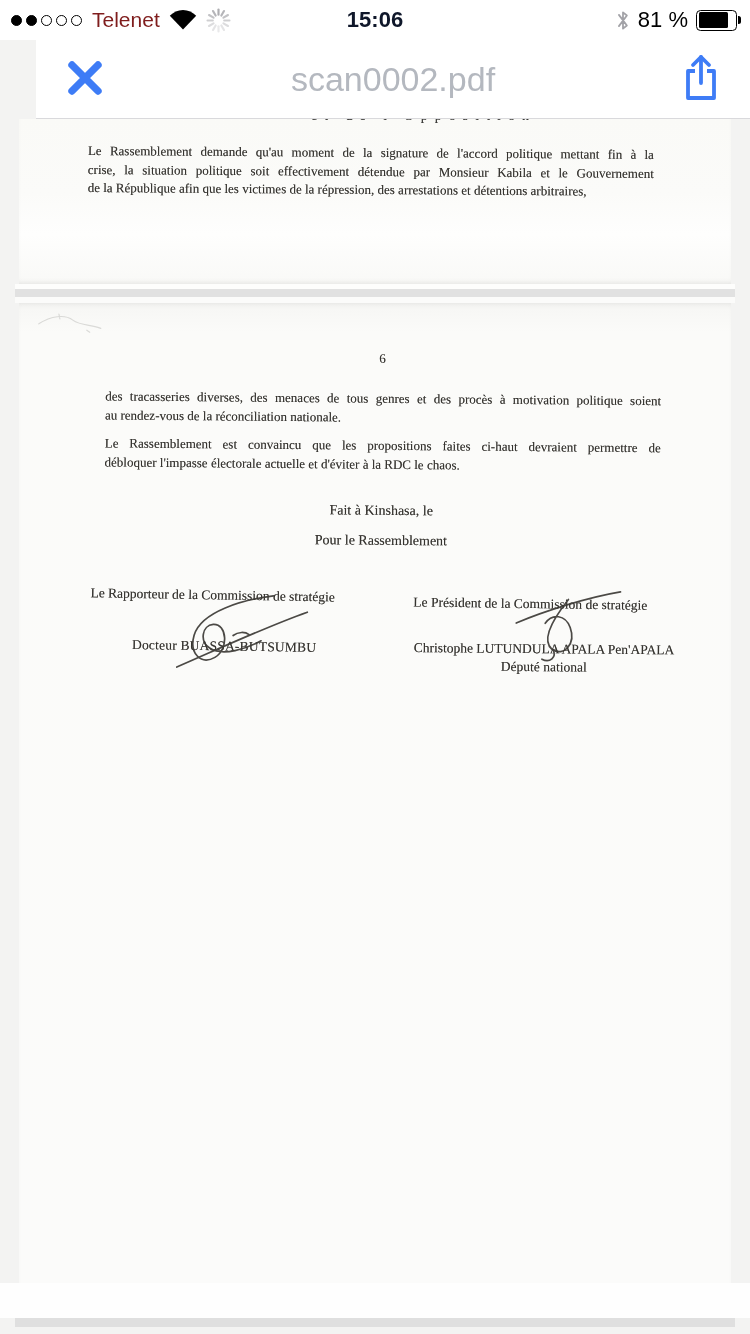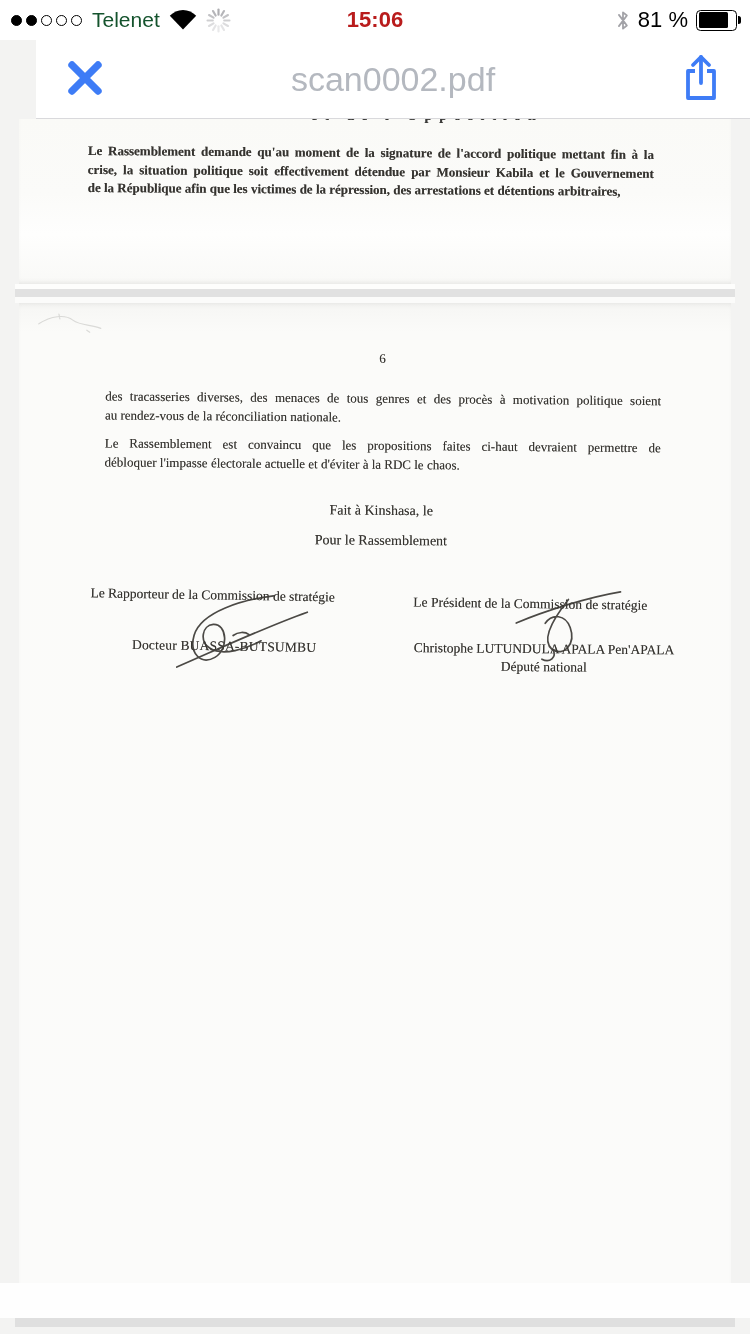--- a/index.html
+++ b/index.html
@@ -5,23 +5,23 @@
   html,body{margin:0;padding:0;background:#222;}
   .screen{position:relative;width:750px;height:1334px;background:#f3f3f2;overflow:hidden;
           font-family:"Liberation Sans",sans-serif;-webkit-font-smoothing:antialiased;}
 
   
   .status-bar{position:absolute;top:0;left:0;right:0;height:40px;background:#fff;z-index:30;}
   .sb-left{position:absolute;left:11px;top:0;height:40px;display:flex;align-items:center;gap:8px;}
   .signal-dots{display:flex;gap:4px;align-items:center;}
   .dot{width:11px;height:11px;border-radius:50%;border:1.5px solid #000;box-sizing:border-box;background:transparent;}
   .dot.filled{background:#000;}
-  .carrier{font-size:21px;color:#14532d;margin-left:2px;}
+  .carrier{font-size:21px;color:#7f1d1d;margin-left:2px;}
   .sb-time{position:absolute;left:0;right:0;top:0;height:40px;display:flex;align-items:center;
-           justify-content:center;font-size:22px;font-weight:600;color:#b91c1c;}
+           justify-content:center;font-size:22px;font-weight:600;color:#0f172a;}
   .sb-right{position:absolute;right:9px;top:0;height:40px;display:flex;align-items:center;gap:8px;}
   .batt-pct{font-size:22px;color:#000;}
   .battery{display:flex;align-items:center;}
   .batt-body{width:41px;height:21px;border:1.5px solid #000;border-radius:4.5px;padding:1.5px;box-sizing:border-box;}
   .batt-fill{height:100%;background:#000;border-radius:1.5px;}
   .batt-tip{width:3px;height:8px;background:#000;border-radius:0 2.5px 2.5px 0;margin-left:1px;}
 
   
   .nav-bar{position:absolute;top:40px;left:0;right:0;height:78px;background:#fff;
            border-bottom:1px solid #d9d9dc;z-index:30;margin-left:36px;}
@@ -30,21 +30,21 @@
              justify-content:center;font-size:34px;color:#b4b8bf;white-space:nowrap;overflow:hidden;}
   .share-btn{position:absolute;right:28px;top:13px;width:42px;height:52px;background:none;border:none;padding:0;cursor:pointer;}
 
   
   .viewport{position:absolute;top:119px;left:0;right:0;bottom:0;background:#f3f3f2;
             font-family:"Liberation Serif",serif;color:#35332f;}
   .page{position:absolute;left:19px;width:712px;background:#fbfbf9;}
   .page .txt{text-shadow:0 0 0.6px rgba(50,48,44,.55);}
   .page1{top:0;height:165px;
          background:linear-gradient(180deg,#fafaf7 0%,#fbfbf9 45%,#fefefd 70%,#f9f9f7 100%);
-         box-shadow:inset 0 -4px 6px -4px rgba(0,0,0,.12);font-weight:bold;}
+         box-shadow:inset 0 -4px 6px -4px rgba(0,0,0,.12);}
   .gapwhite-top{position:absolute;left:15px;width:720px;top:165px;height:5px;background:#fdfdfc;}
   .gapband-top{position:absolute;left:15px;width:720px;top:170px;height:8px;background:#e1e1e1;}
   .gapwhite-bot{position:absolute;left:15px;width:720px;top:178px;height:6px;background:#fbfbfa;}
   .page2{top:184px;height:980px;
          background:linear-gradient(180deg,#f6f6f4 0%,#fbfbf9 3%,#fbfbfa 100%);
          box-shadow:inset 0 4px 6px -4px rgba(0,0,0,.10);}
   .bottom-white{position:absolute;left:0;width:750px;top:1164px;height:35px;background:#fefefe;}
   .bottom-band{position:absolute;left:15px;width:720px;top:1199px;height:9px;background:#dfdfdf;}
 
   

